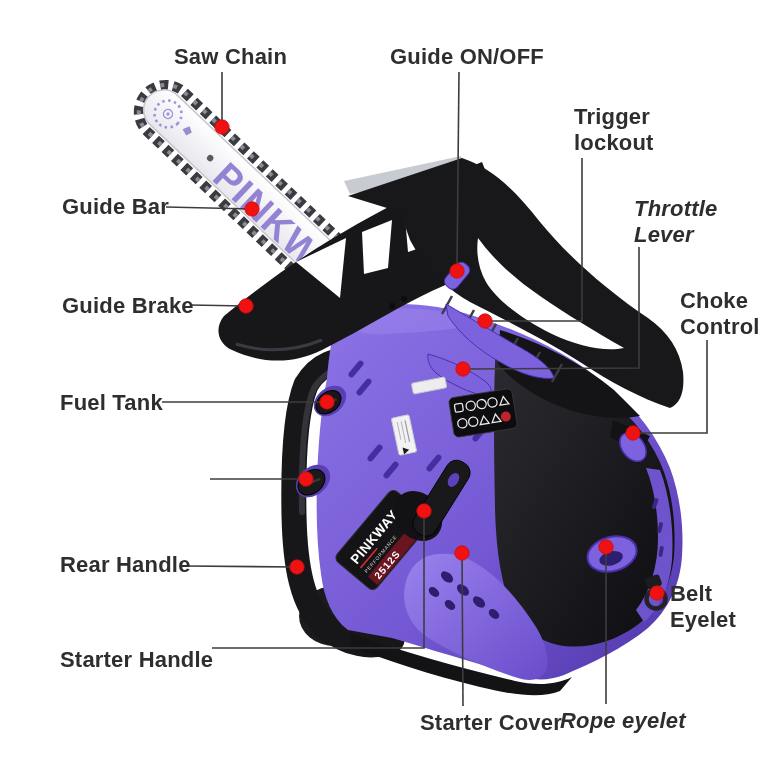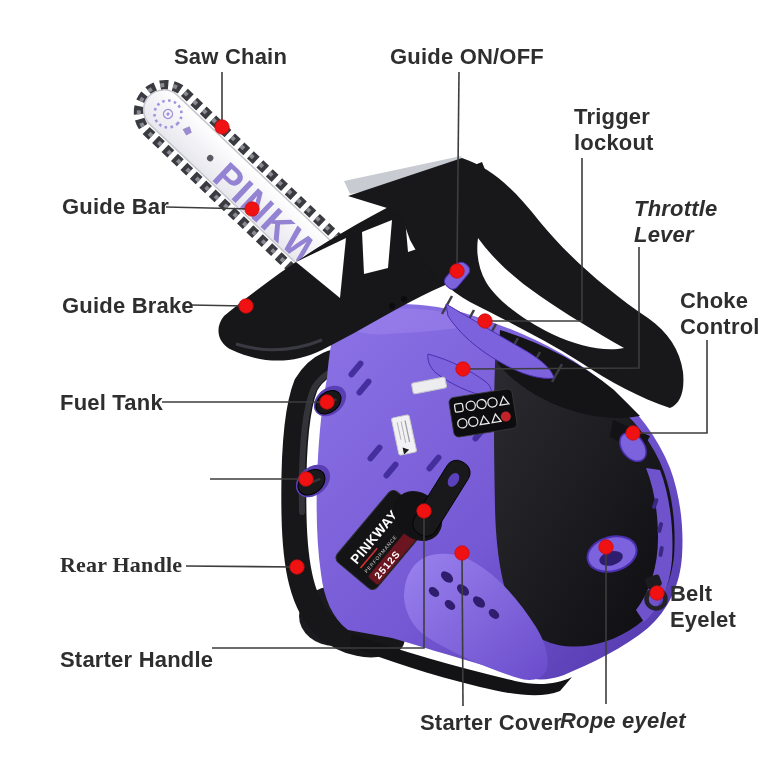--- a/index.html
+++ b/index.html
@@ -243,20 +243,20 @@
       <div class="callout-label" style="left: 390px; top: 44px;">Guide ON/OFF</div>
       <div class="callout-label" style="left: 574px; top: 104px;">Trigger
 lockout</div>
       <div class="callout-label" style="left: 62px; top: 194px;">Guide Bar</div>
       <div class="callout-label" style="left: 634px; top: 196px; font-style: italic;">Throttle
 Lever</div>
       <div class="callout-label" style="left: 680px; top: 288px;">Choke
 Control</div>
       <div class="callout-label" style="left: 62px; top: 293px;">Guide Brake</div>
       <div class="callout-label" style="left: 60px; top: 390px;">Fuel Tank</div>
-      <div class="callout-label" style="left: 60px; top: 552px; font-family: Liberation Serif, serif;">Rear Handle</div>
+      <div class="callout-label" style="left: 60px; top: 552px;">Rear Handle</div>
       <div class="callout-label" style="left: 670px; top: 581px;">Belt
 Eyelet</div>
       <div class="callout-label" style="left: 60px; top: 635px; margin-top: 12px;">Starter Handle</div>
       <div class="callout-label" style="left: 400px; top: 710px; margin-left: 20px;">Starter Cover</div>
       <div class="callout-label" style="left: 560px; top: 708px; font-style: italic;">Rope eyelet</div>
     </div>
 </div>
 
 </body></html>

